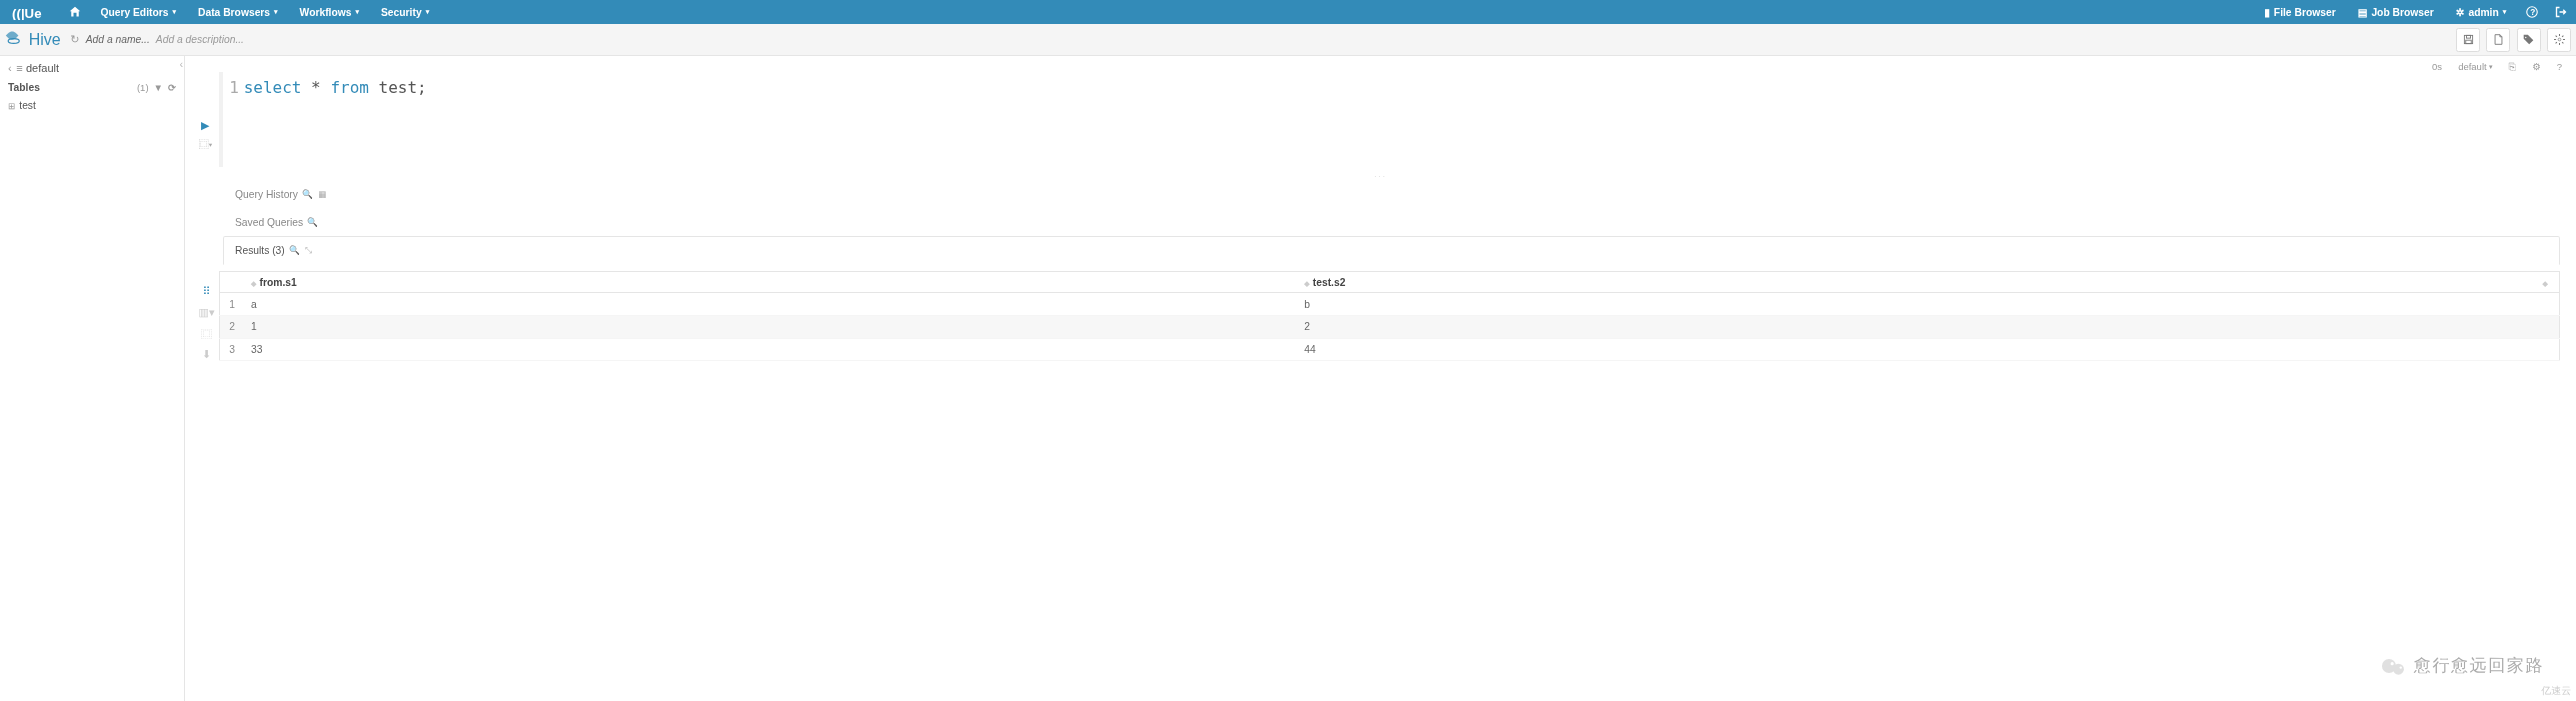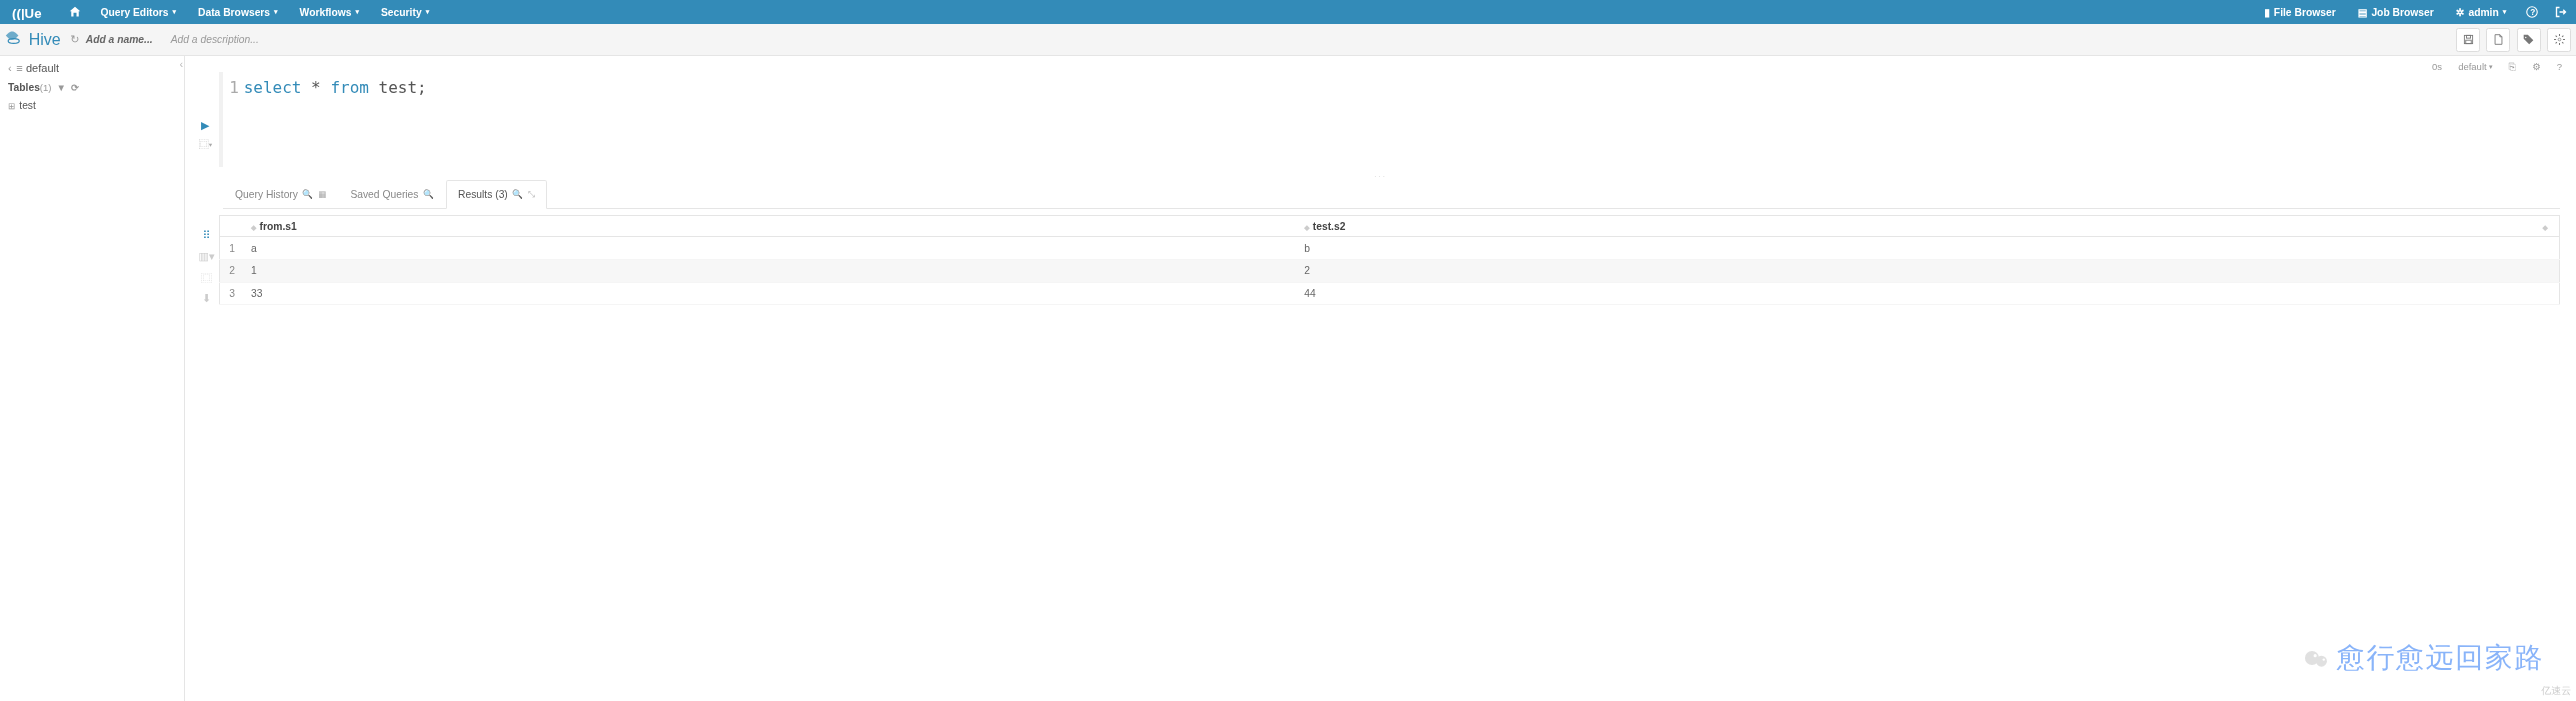--- a/index.html
+++ b/index.html
@@ -12,32 +12,32 @@
 .topnav .nav-item { padding: 0 11px; cursor: pointer; display: flex; align-items: center; height: 100%; }
 .topnav .caret { margin-left: 4px; font-size: 7px; }
 .topnav .spacer { flex: 1; }
 .topnav .icon-only { padding: 0 8.7px; }
 
 
 .subheader { background: #f5f5f5; border-bottom: 0.8px solid #e5e5e5; height: 32px; display: flex; align-items: center; padding: 0 5px; }
 .subheader .app-icon { width: 19px; height: 19px; margin-right: 4.7px; }
 .subheader .app-name { color: #338bb8; font-size: 16px; font-weight: 400; margin-right: 9.5px; }
 .subheader .ref-icon { color: #999; margin-right: 6.3px; font-size: 11px; }
-.subheader .name-input { font-style: italic; font-weight: bold; color: #666; margin-right: 18px; text-align: center; }
+.subheader .name-input { font-style: italic; font-weight: normal; color: #666; margin-right: 6px; text-align: center; }
 .subheader .desc-input { font-style: italic; color: #999; flex: 1; }
 .subheader .right-btns { display: flex; gap: 6.3px; }
 .subheader .sq-btn { width: 24px; height: 24px; border: 0.8px solid #ddd; border-radius: 2.4px; background: #fff; display: flex; align-items: center; justify-content: center; color: #777; cursor: pointer; }
 
 
 .layout { display: flex; height: calc(100vh - 55px); }
 .sidebar { width: 185px; border-right: 0.8px solid #e5e5e5; position: relative; padding: 6.3px 8px; }
 .sidebar .collapse-tab { position: absolute; top: 0; right: -0.8px; color: #bbb; font-size: 11px; cursor: pointer; padding: 1.6px; }
 .sidebar .db-row { display: flex; align-items: center; color: #555; font-size: 11px; margin-bottom: 4.7px; }
 .sidebar .db-row .chev { margin-right: 4.7px; color: #999; }
-.sidebar .tables-hdr { display: flex; align-items: center; font-weight: bold; color: #555; margin: 8px 0 4.7px; }
+.sidebar .tables-hdr { display: flex; align-items: center; justify-content: space-between; font-weight: bold; color: #555; margin: 8px 0 4.7px; }
 .sidebar .tables-hdr .ctrls { color: #999; font-size: 9.5px; }
 .sidebar .tbl-item { display: flex; align-items: center; color: #555; padding: 2.4px 0; }
 .sidebar .tbl-item .tbl-icon { margin-right: 4px; color: #999; font-size: 8.7px; }
 .sidebar .count { color: #999; font-weight: normal; }
 
 .main { flex: 1; display: flex; flex-direction: column; }
 
 
 .editor-area { display: flex; padding: 16px 16px 0 6.3px; position: relative; }
 .ed-controls { width: 28px; display: flex; flex-direction: column; align-items: center; gap: 6.3px; padding-top: 47px; }
@@ -47,40 +47,40 @@
 .code-ed .ln { color: #aaa; display: inline-block; width: 11px; text-align: right; margin-right: 4.7px; user-select: none; }
 .code-ed .kw { color: #338bb8; }
 
 .ed-topright { position: absolute; top: 4.7px; right: 14px; display: flex; align-items: center; gap: 16px; color: #999; font-size: 9.5px; }
 .ed-topright .db-sel { display: flex; align-items: center; gap: 2.4px; }
 
 
 .drag-h { height: 6.3px; display: flex; justify-content: center; align-items: center; color: #ddd; cursor: row-resize; font-size: 8px; letter-spacing: 1.6px; margin: 6.3px 32px 0; }
 
 
-.tabs { display: flex; border-bottom: 0.8px solid #e5e5e5; margin: 0 16px 0 38px; }
+.tabs { display: flex; border-bottom: 0.8px solid #e5e5e5; margin: 0 16px 0 38px; flex-direction: column; }
 .tab { padding: 8px 11px; color: #888; cursor: pointer; display: flex; align-items: center; gap: 4.7px; border: 0.8px solid transparent; border-bottom: none; }
 .tab.active { color: #555; border-color: #e5e5e5; border-bottom: 0.8px solid #fff; margin-bottom: -0.8px; background: #fff; border-radius: 2.4px 2.4px 0 0; }
 .tab .ticn { color: #aaa; font-size: 8.7px; }
 
 
 .results-wrap { display: flex; margin: 6.3px 16px 0 9.5px; }
 .res-side { width: 24px; display: flex; flex-direction: column; gap: 8px; padding-top: 14px; align-items: center; }
 .res-side .ric { color: #338bb8; font-size: 11px; cursor: pointer; }
 .res-side .ric.mut { color: #ccc; }
 .res-table { flex: 1; border: 0.8px solid #e5e5e5; border-collapse: collapse; width: 100%; }
 .res-table th { text-align: left; padding: 4.7px 8px; font-weight: bold; color: #444; border-bottom: 0.8px solid #e5e5e5; background: #fff; }
 .res-table th .sort { color: #ccc; font-size: 7px; margin-right: 3.2px; }
 .res-table td { padding: 4px 8px; color: #666; border-bottom: 0.8px solid #f5f5f5; }
 .res-table tr:nth-child(even) td { background: #f7f7f7; }
 .res-table .idx { width: 24px; text-align: right; color: #888; }
 .res-table th:first-child, .res-table th:last-child { width: 20.5px; }
 .res-table th:nth-child(2), .res-table td:nth-child(2) { width: 45%; }
 
-.watermark { position: fixed; right: 32px; bottom: 24px; color: #3b82f6; font-size: 28px; font-weight: 300; letter-spacing: 1.6px; pointer-events: none; opacity: 0.6; display: flex; align-items: center; gap: 6.3px; }
+.watermark { position: fixed; right: 32px; bottom: 24px; color: #737373; font-size: 17px; font-weight: 300; letter-spacing: 1.6px; pointer-events: none; opacity: 0.6; display: flex; align-items: center; gap: 6.3px; }
 .watermark2 { position: fixed; right: 4.7px; bottom: 3.2px; color: #ccc; font-size: 10px; pointer-events: none; }
 </style>
 </head>
 <body>
 
 <div class="topnav">
   <div class="logo">
     <svg width="36" height="14" viewBox="0 0 46 18" style="font-size:18px">
         <text x="0" y="15" fill="#fff" font-size="17" font-weight="bold" font-family="Arial">((|U͟e</text>
       </svg>

